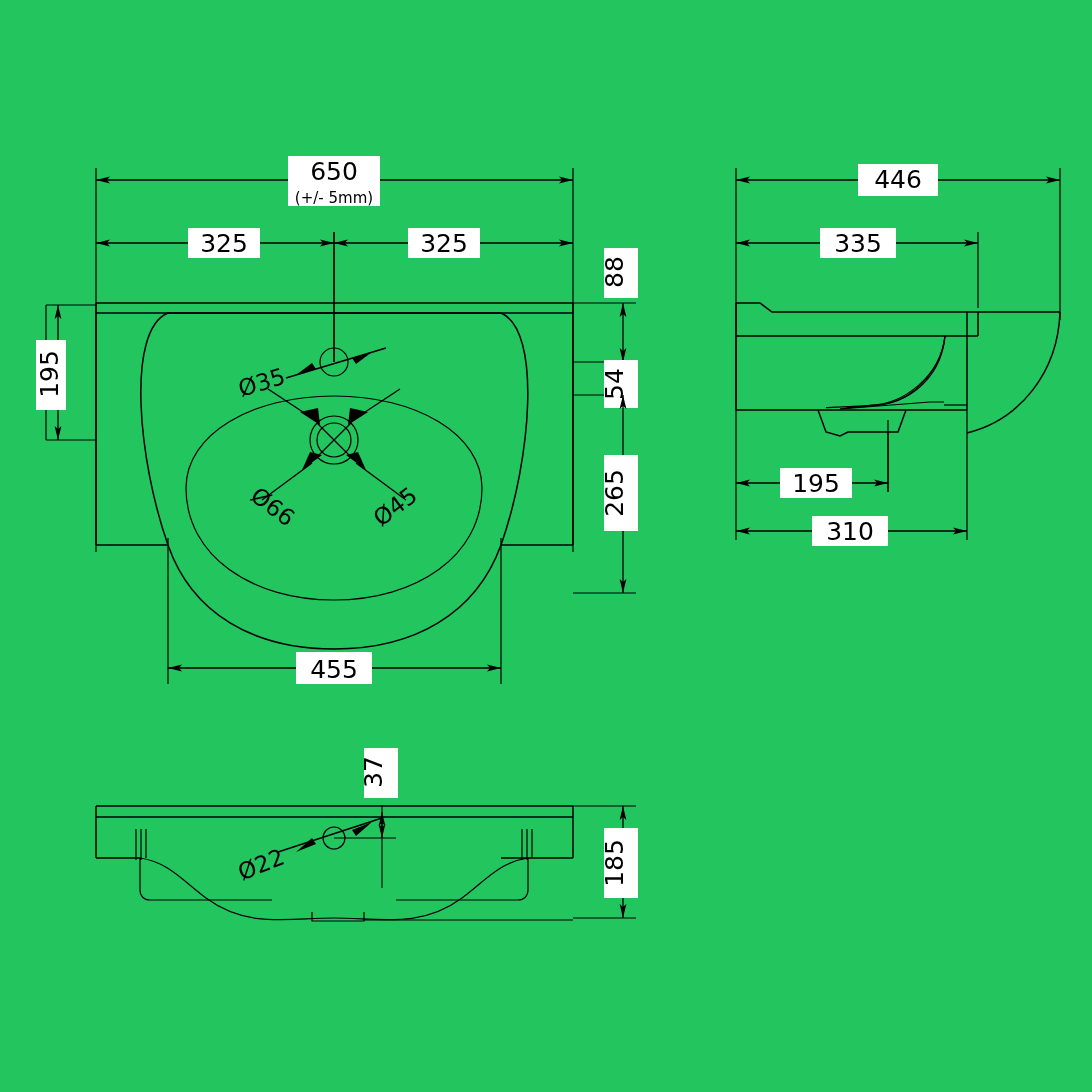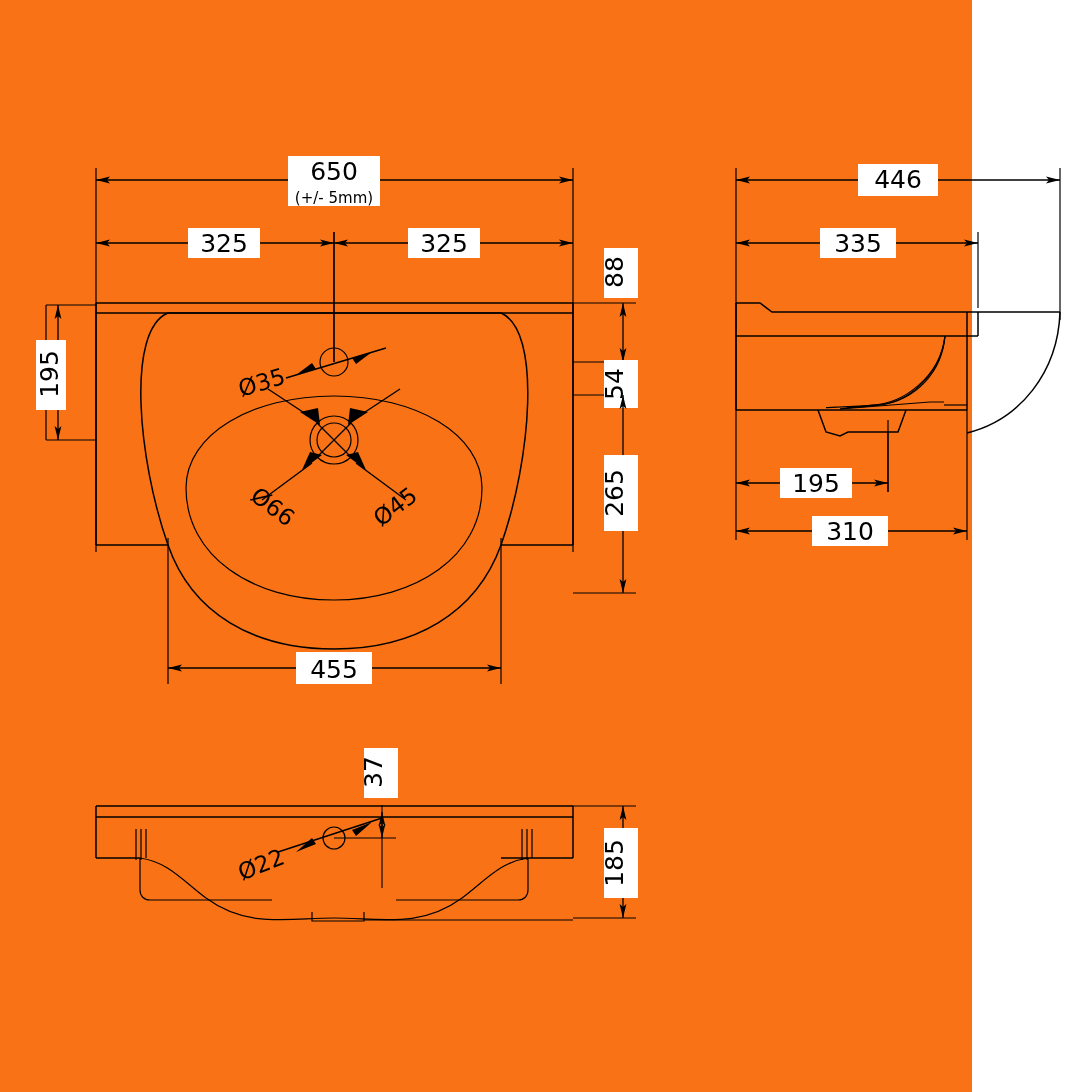--- a/index.html
+++ b/index.html
@@ -1,19 +1,19 @@
 <!DOCTYPE html>
 <html><head>
 <meta charset="utf-8">
 <title>Basin Technical Drawing</title>
 <style>
   html,body{margin:0;padding:0;background:#ffffff;}
   body{width:1092px;height:1092px;overflow:hidden;
        font-family:"DejaVu Sans","Liberation Sans",sans-serif;}
-  #sheet{position:relative;width:972px;height:1092px;background:#f97316;}
+  #sheet{position:relative;width:1092px;height:1092px;background:#22c55e;}
   svg{display:block;}
   .ln{stroke:#000000;fill:none;stroke-width:1.5;stroke-linecap:butt;}
   .thin{stroke:#000000;fill:none;stroke-width:1.2;}
   .dim{stroke:#000000;fill:none;stroke-width:1.3;}
   .ext{stroke:#000000;fill:none;stroke-width:1.2;}
   .lead{stroke:#000000;fill:none;stroke-width:1.4;}
   .ctr{stroke:#000000;fill:none;stroke-width:1.1;}
   .ar{fill:#000000;stroke:none;}
   text{fill:#000000;font-family:"DejaVu Sans","Liberation Sans",sans-serif;}
   .t-big{font-size:25px;}

